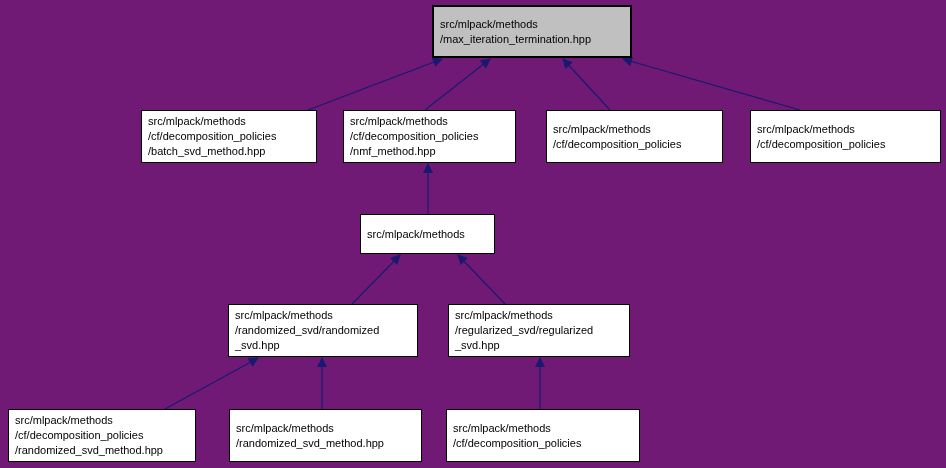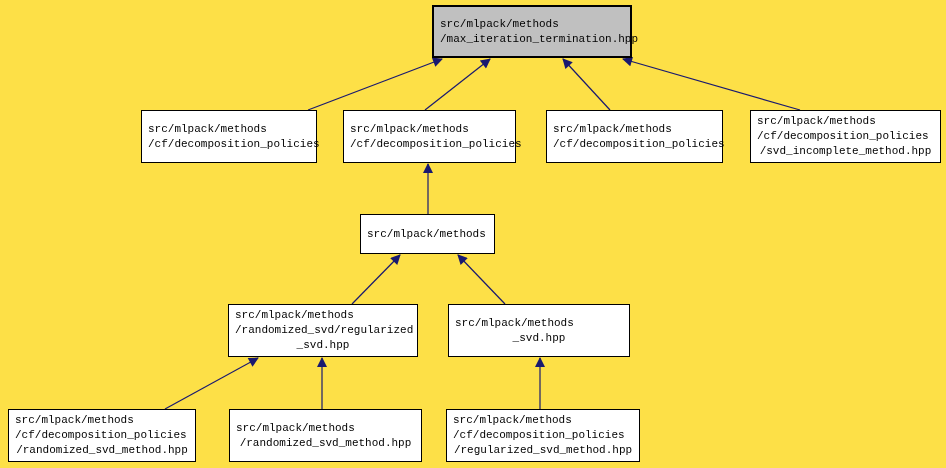--- a/index.html
+++ b/index.html
@@ -11,26 +11,26 @@
   svg.edges { position:absolute; left:0; top:0; width:946px; height:468px; }
   .node {
     position:absolute; box-sizing:border-box;
     background:#ffffff; border:1px solid #000000;
     display:flex; flex-direction:column; justify-content:center;
     padding:2px 6px; font-size:11px; line-height:15px; color:#000000;
     cursor:pointer;
   }
   .node.root { border-width:2px; cursor:default; }
   .node .line { text-align:left; white-space:nowrap; }
-  .node .line.last { text-align:center; }
+  .node .line.last { }
 </style>
 </head>
 <body>
 
-<div class="canvas" id="canvas" style="background: #fde047; font-family: Liberation Mono, monospace;">
+<div class="canvas" id="canvas" style="background: #701a75;">
     <svg class="edges" viewBox="0 0 946 468">
       <defs>
         <marker id="arrow" viewBox="0 0 10 10" refX="9" refY="5" markerUnits="userSpaceOnUse" markerWidth="12" markerHeight="10" orient="auto">
           <path d="M0,0 L10,5 L0,10 z" fill="#191970"></path>
         </marker>
       </defs>
       <line x1="308" y1="110" x2="442" y2="59" stroke="#191970" stroke-width="1.2" marker-end="url(#arrow)"></line>
       <line x1="425" y1="110" x2="490" y2="59" stroke="#191970" stroke-width="1.2" marker-end="url(#arrow)"></line>
       <line x1="610" y1="110" x2="563" y2="59" stroke="#191970" stroke-width="1.2" marker-end="url(#arrow)"></line>
       <line x1="800" y1="110" x2="623" y2="59" stroke="#191970" stroke-width="1.2" marker-end="url(#arrow)"></line>
@@ -41,53 +41,54 @@
       <line x1="322" y1="409" x2="322" y2="358" stroke="#191970" stroke-width="1.2" marker-end="url(#arrow)"></line>
       <line x1="540" y1="409" x2="540" y2="358" stroke="#191970" stroke-width="1.2" marker-end="url(#arrow)"></line>
     </svg>
     <div class="node root" style="left: 432px; top: 5px; width: 200px; height: 53px; background: rgb(192, 192, 192); border-color: rgb(0, 0, 0); color: rgb(0, 0, 0);">
       <div class="line">src/mlpack/methods</div>
       <div class="line last">/max_iteration_termination.hpp</div>
     </div>
     <div class="node" style="left: 141px; top: 110px; width: 176px; height: 53px; background: rgb(255, 255, 255); border-color: rgb(0, 0, 0); color: rgb(0, 0, 0);">
       <div class="line">src/mlpack/methods</div>
       <div class="line">/cf/decomposition_policies</div>
+      <div class="line last">/batch_svd_method.hpp</div>
     </div>
     <div class="node" style="left: 343px; top: 110px; width: 173px; height: 53px; background: rgb(255, 255, 255); border-color: rgb(0, 0, 0); color: rgb(0, 0, 0);">
       <div class="line">src/mlpack/methods</div>
       <div class="line">/cf/decomposition_policies</div>
+      <div class="line last">/nmf_method.hpp</div>
     </div>
     <div class="node" style="left: 546px; top: 110px; width: 177px; height: 53px; background: rgb(255, 255, 255); border-color: rgb(0, 0, 0); color: rgb(0, 0, 0);">
       <div class="line">src/mlpack/methods</div>
       <div class="line">/cf/decomposition_policies</div>
     </div>
     <div class="node" style="left: 750px; top: 110px; width: 191px; height: 53px; background: rgb(255, 255, 255); border-color: rgb(0, 0, 0); color: rgb(0, 0, 0);">
       <div class="line">src/mlpack/methods</div>
       <div class="line">/cf/decomposition_policies</div>
-      <div class="line last">/svd_incomplete_method.hpp</div>
     </div>
     <div class="node" style="left: 360px; top: 214px; width: 135px; height: 40px; background: rgb(255, 255, 255); border-color: rgb(0, 0, 0); color: rgb(0, 0, 0);">
       <div class="line">src/mlpack/methods</div>
     </div>
     <div class="node" style="left: 228px; top: 304px; width: 190px; height: 53px; background: rgb(255, 255, 255); border-color: rgb(0, 0, 0); color: rgb(0, 0, 0);">
       <div class="line">src/mlpack/methods</div>
-      <div class="line">/randomized_svd/regularized</div>
+      <div class="line">/randomized_svd/randomized</div>
       <div class="line last">_svd.hpp</div>
     </div>
     <div class="node" style="left: 448px; top: 304px; width: 182px; height: 53px; background: rgb(255, 255, 255); border-color: rgb(0, 0, 0); color: rgb(0, 0, 0);">
       <div class="line">src/mlpack/methods</div>
+      <div class="line">/regularized_svd/regularized</div>
       <div class="line last">_svd.hpp</div>
     </div>
     <div class="node" style="left: 8px; top: 409px; width: 188px; height: 53px; background: rgb(255, 255, 255); border-color: rgb(0, 0, 0); color: rgb(0, 0, 0);">
       <div class="line">src/mlpack/methods</div>
       <div class="line">/cf/decomposition_policies</div>
       <div class="line last">/randomized_svd_method.hpp</div>
     </div>
     <div class="node" style="left: 229px; top: 409px; width: 193px; height: 53px; background: rgb(255, 255, 255); border-color: rgb(0, 0, 0); color: rgb(0, 0, 0);">
       <div class="line">src/mlpack/methods</div>
       <div class="line last">/randomized_svd_method.hpp</div>
     </div>
     <div class="node" style="left: 446px; top: 409px; width: 194px; height: 53px; background: rgb(255, 255, 255); border-color: rgb(0, 0, 0); color: rgb(0, 0, 0);">
       <div class="line">src/mlpack/methods</div>
       <div class="line">/cf/decomposition_policies</div>
-      <div class="line last">/regularized_svd_method.hpp</div>
     </div>
   </div>
 
 </body></html>

